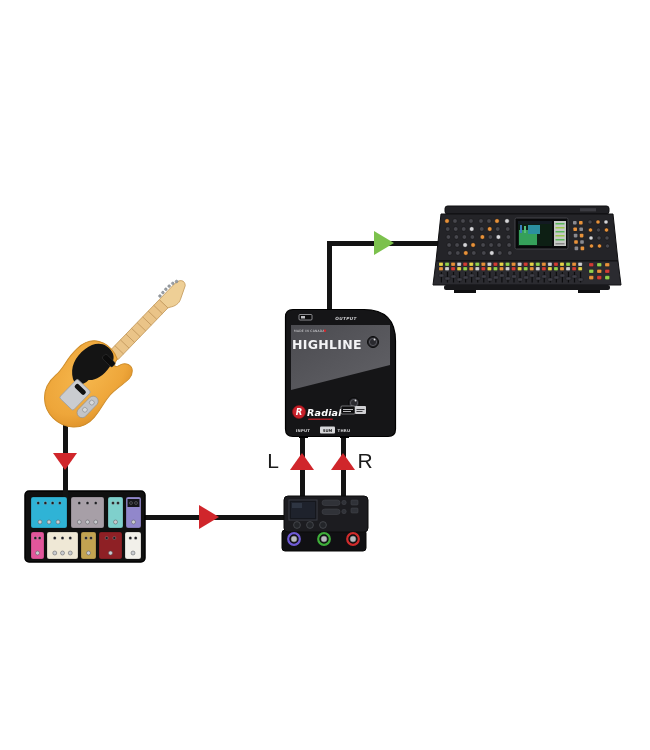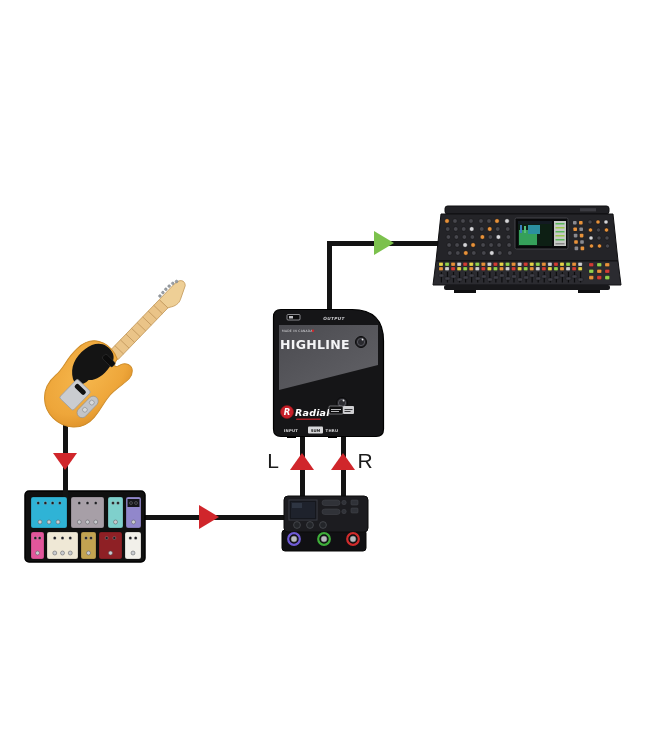--- a/index.html
+++ b/index.html
@@ -158,21 +158,21 @@
           <circle cx="14" cy="47" r="5.8" fill="#0b0b0d" stroke="#6f5bd6" stroke-width="2.2"></circle>
           <circle cx="14" cy="47" r="3" fill="#b8babe" stroke="#6a6c70" stroke-width="0.6"></circle>
           <circle cx="44" cy="47" r="5.8" fill="#0b0b0d" stroke="#3fae3a" stroke-width="2.2"></circle>
           <circle cx="44" cy="47" r="3" fill="#b8babe" stroke="#6a6c70" stroke-width="0.6"></circle>
           <circle cx="73" cy="47" r="5.8" fill="#0b0b0d" stroke="#d02c2c" stroke-width="2.2"></circle>
           <circle cx="73" cy="47" r="3" fill="#b8babe" stroke="#6a6c70" stroke-width="0.6"></circle>
         </g>
     </svg>
   </div>
 
-  <div class="dev" style="left:272px;top:308px;">
+  <div class="dev" style="left:284px;top:308px;">
     <svg width="113" height="130" viewBox="0 0 113 130">
       <defs>
         <linearGradient id="panelGrad" x1="0" y1="0" x2="1" y2="1">
           <stop offset="0%" stop-color="#4b4b50"></stop>
             <stop offset="100%" stop-color="#626267"></stop>
         </linearGradient>
       </defs>
       <rect x="15" y="125" width="9" height="5" fill="#000"></rect>
       <rect x="56" y="125" width="9" height="5" fill="#000"></rect>
       <path d="M 9,1.5 H 80 Q 111.5,1.5 111.5,33 V 121 Q 111.5,128.5 104,128.5 H 9 Q 1.5,128.5 1.5,121 V 9 Q 1.5,1.5 9,1.5 Z" fill="#151517" stroke="#000" stroke-width="1.2"></path>

